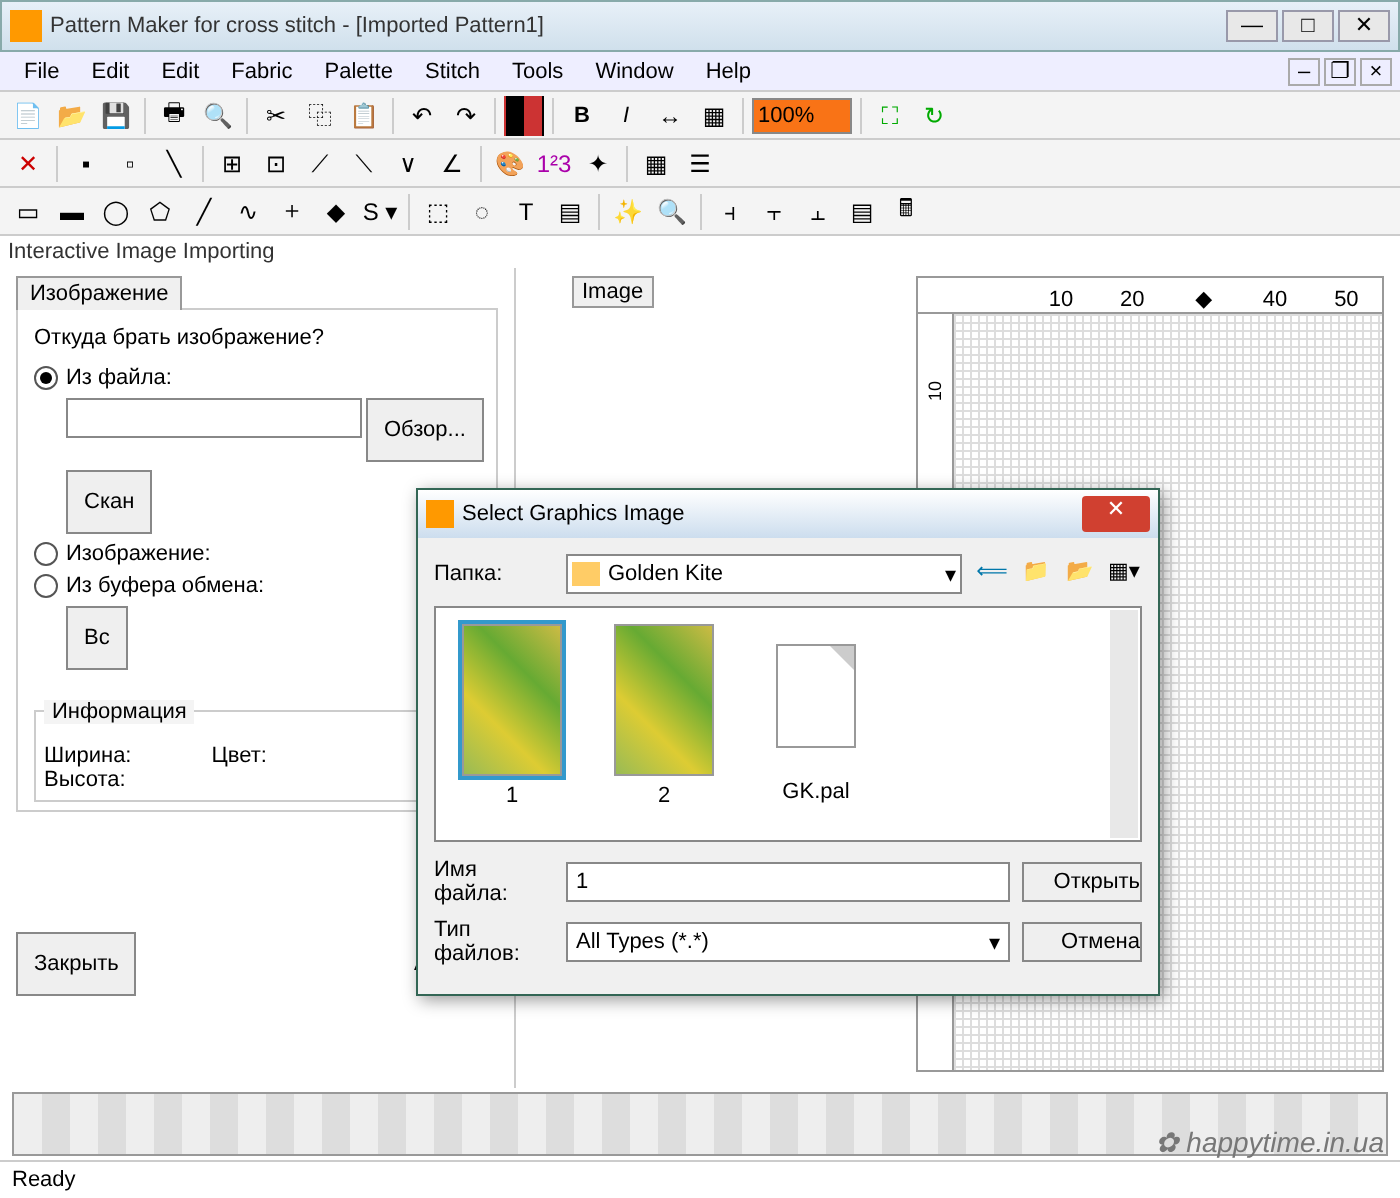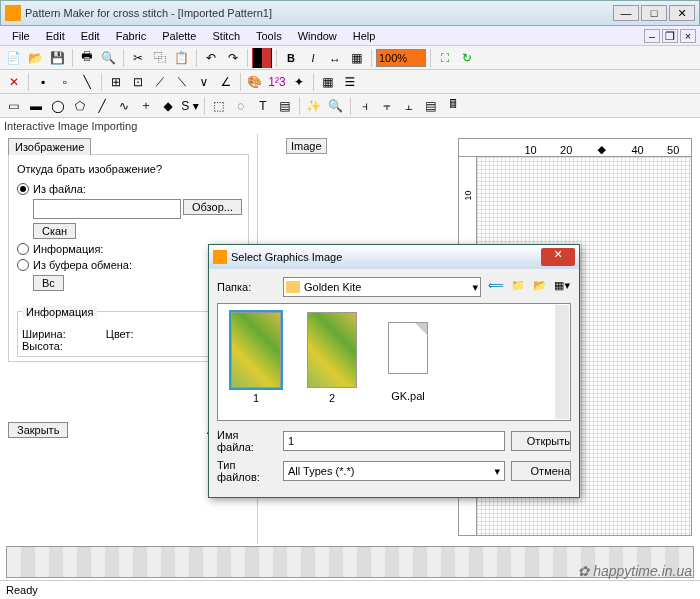--- a/index.html
+++ b/index.html
@@ -25,21 +25,21 @@
 .main { display: flex; height: 410px; }
 .left { width: 258px; border-right: 1px solid #ccc; padding: 4px 8px; }
 .tab { display: inline-block; padding: 2px 6px; border: 1px solid #999; border-bottom: none; background: #f0f0f0; }
 .group { border: 1px solid #ccc; padding: 8px 8px 4px; margin-top: -1px; }
 .q { margin-bottom: 8px; }
 .radio-row { display: flex; align-items: flex-start; gap: 4px; margin: 4px 0; }
 .radio { width: 12px; height: 12px; border: 1px solid #555; border-radius: 50%; display: inline-flex; align-items: center; justify-content: center; }
 .radio.checked::after { content: ''; width: 6px; height: 6px; background: #000; border-radius: 50%; }
 .file-row { display: flex; gap: 2px; margin: 4px 0 4px 16px; }
 .file-row input { flex: 1; height: 20px; border: 1px solid #888; padding: 0 2px; }
-.btn { height: 16px; padding: 0 8px; border: 1px solid #888; background: #efefef; cursor: pointer; }
+.btn { height: 32px; padding: 0 8px; border: 1px solid #888; background: #efefef; cursor: pointer; }
 .info { border: 1px solid #ccc; padding: 4px; margin-top: 20px; font-size: 11px; }
 .info-title { position: relative; top: -10px; background: #f4f4f4; padding: 0 4px; width: fit-content; }
 .info-row { display: flex; gap: 40px; }
 .bottom-btns { display: flex; gap: 6px; margin-top: 60px; align-items: center; }
 
 .right { flex: 1; position: relative; }
 .imglabel { position: absolute; top: 4px; left: 28px; padding: 1px 4px; border: 1px solid #999; background: #f0f0f0; }
 .canvas { position: absolute; right: 8px; top: 4px; bottom: 8px; left: 200px; border: 1px solid #999; background: #fff; }
 .ruler-h { height: 18px; border-bottom: 1px solid #999; display: flex; font-size: 9px; align-items: flex-end; padding-left: 18px; }
 .ruler-h span { width: 40px; text-align: center; }
@@ -200,21 +200,21 @@
         <span class="radio checked"></span>
         <span>Из файла:</span>
       </div>
       <div class="file-row">
         <input style="">
         <button class="btn">Обзор...</button>
       </div>
       <div style="margin-left:16px"><button class="btn">Скан</button></div>
       <div class="radio-row">
         <span class="radio"></span>
-        <span>Информация:</span>
+        <span>Изображение:</span>
       </div>
       <div class="radio-row">
         <span class="radio"></span>
         <span>Из буфера обмена:</span>
       </div>
       <div style="margin-left:16px"><button class="btn">Вс</button></div>
       <div class="info">
         <div class="info-title">Информация</div>
         <div class="info-row">
           <span>Ширина:</span>

